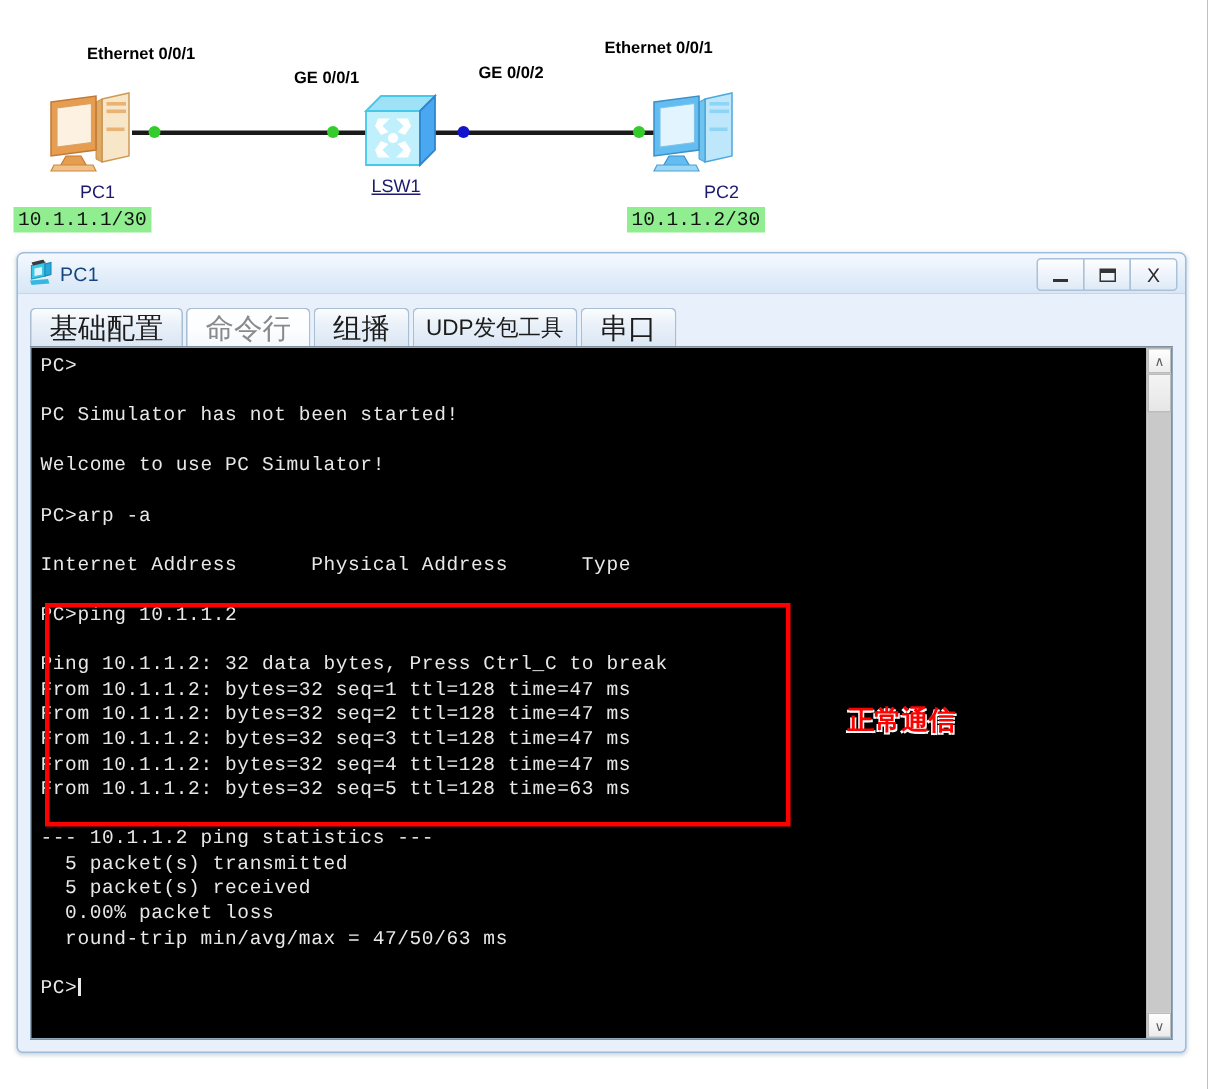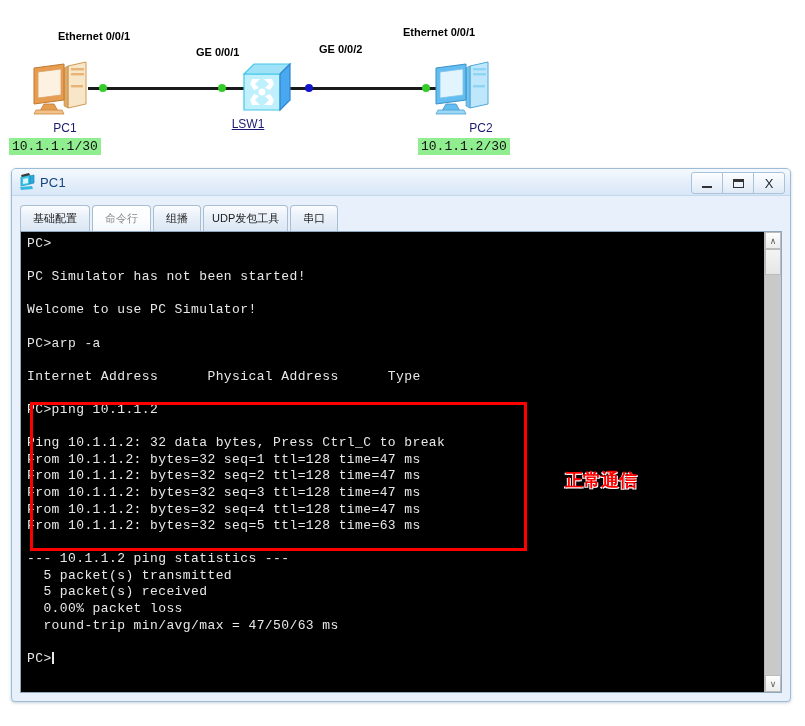--- a/index.html
+++ b/index.html
@@ -164,33 +164,33 @@
     min-width: 40px;
     padding: 0 12px;
     background: linear-gradient(to bottom, #fbfdff 0%, #eaf1f9 40%, #dbe7f4 100%);
     border: 1px solid #a9bed3;
     border-bottom: none;
     border-radius: 4px 4px 0 0;
     display: flex;
     align-items: center;
     justify-content: center;
     font-family: "Liberation Sans", sans-serif;
-    font-size: 11px;
+    font-size: 19px;
     color: #1c1c1c;
     margin-right: 2px;
     cursor: pointer;
     box-sizing: border-box;
     white-space: nowrap;
   }
   .tab.selected {
     background: linear-gradient(to bottom, #ffffff 0%, #fbfdff 60%, #f4f8fd 100%);
     color: #8a8a8a;
     font-family: Liberation Serif, serif;
   }
-  .tab.small-text { font-size: 11px; padding: 0 8px; }
+  .tab.small-text { font-size: 15px; padding: 0 8px; }
 
   
   #terminal-frame {
     position: relative;
     height: 462px;
     background: #000000;
     border: 1px solid #8fa6bd;
     box-sizing: border-box;
     overflow: hidden;
   }
@@ -340,21 +340,21 @@
       <rect x="43" y="10" width="13" height="2.4" fill="#8ed4f5"></rect>
       <rect x="43" y="15" width="13" height="2.4" fill="#8ed4f5"></rect>
       <rect x="43" y="27" width="12" height="2.4" fill="#8ed4f5"></rect>
       <polygon points="6,10 36,6 36,42 6,46" fill="#63bdf0" stroke="#3a90c9" stroke-width="1"></polygon>
       <polygon points="10,14 33,11 33,37 10,40" fill="#e2f5ff" stroke="#7cc3e8" stroke-width="0.8"></polygon>
       <polygon points="16,46 26,46 30,53 12,53" fill="#63bdf0" stroke="#3a90c9" stroke-width="0.8"></polygon>
       <polygon points="8,52 34,52 36,56 6,56" fill="#9bd8f6" stroke="#4fa0d0" stroke-width="0.8"></polygon>
     </svg>
 
     <div class="node-label" style="left:40px; top:121px; width:50px;">PC1</div>
-    <div class="node-label" style="left:222px; top:117px; width:52px;text-decoration:underline;">LSW1</div>
+    <div class="node-label" style="left:238px; top:117px; width:52px;text-decoration:underline;">LSW1</div>
     <div class="node-label" style="left:456px; top:121px; width:50px;">PC2</div>
 
     <div class="ip-label" style="left:9px; top:138px;">10.1.1.1/30</div>
     <div class="ip-label" style="left:418px; top:138px;">10.1.1.2/30</div>
   </div>
 
   <div id="window">
 
     <div id="titlebar">
       <svg id="app-icon" viewBox="0 0 18 18">

